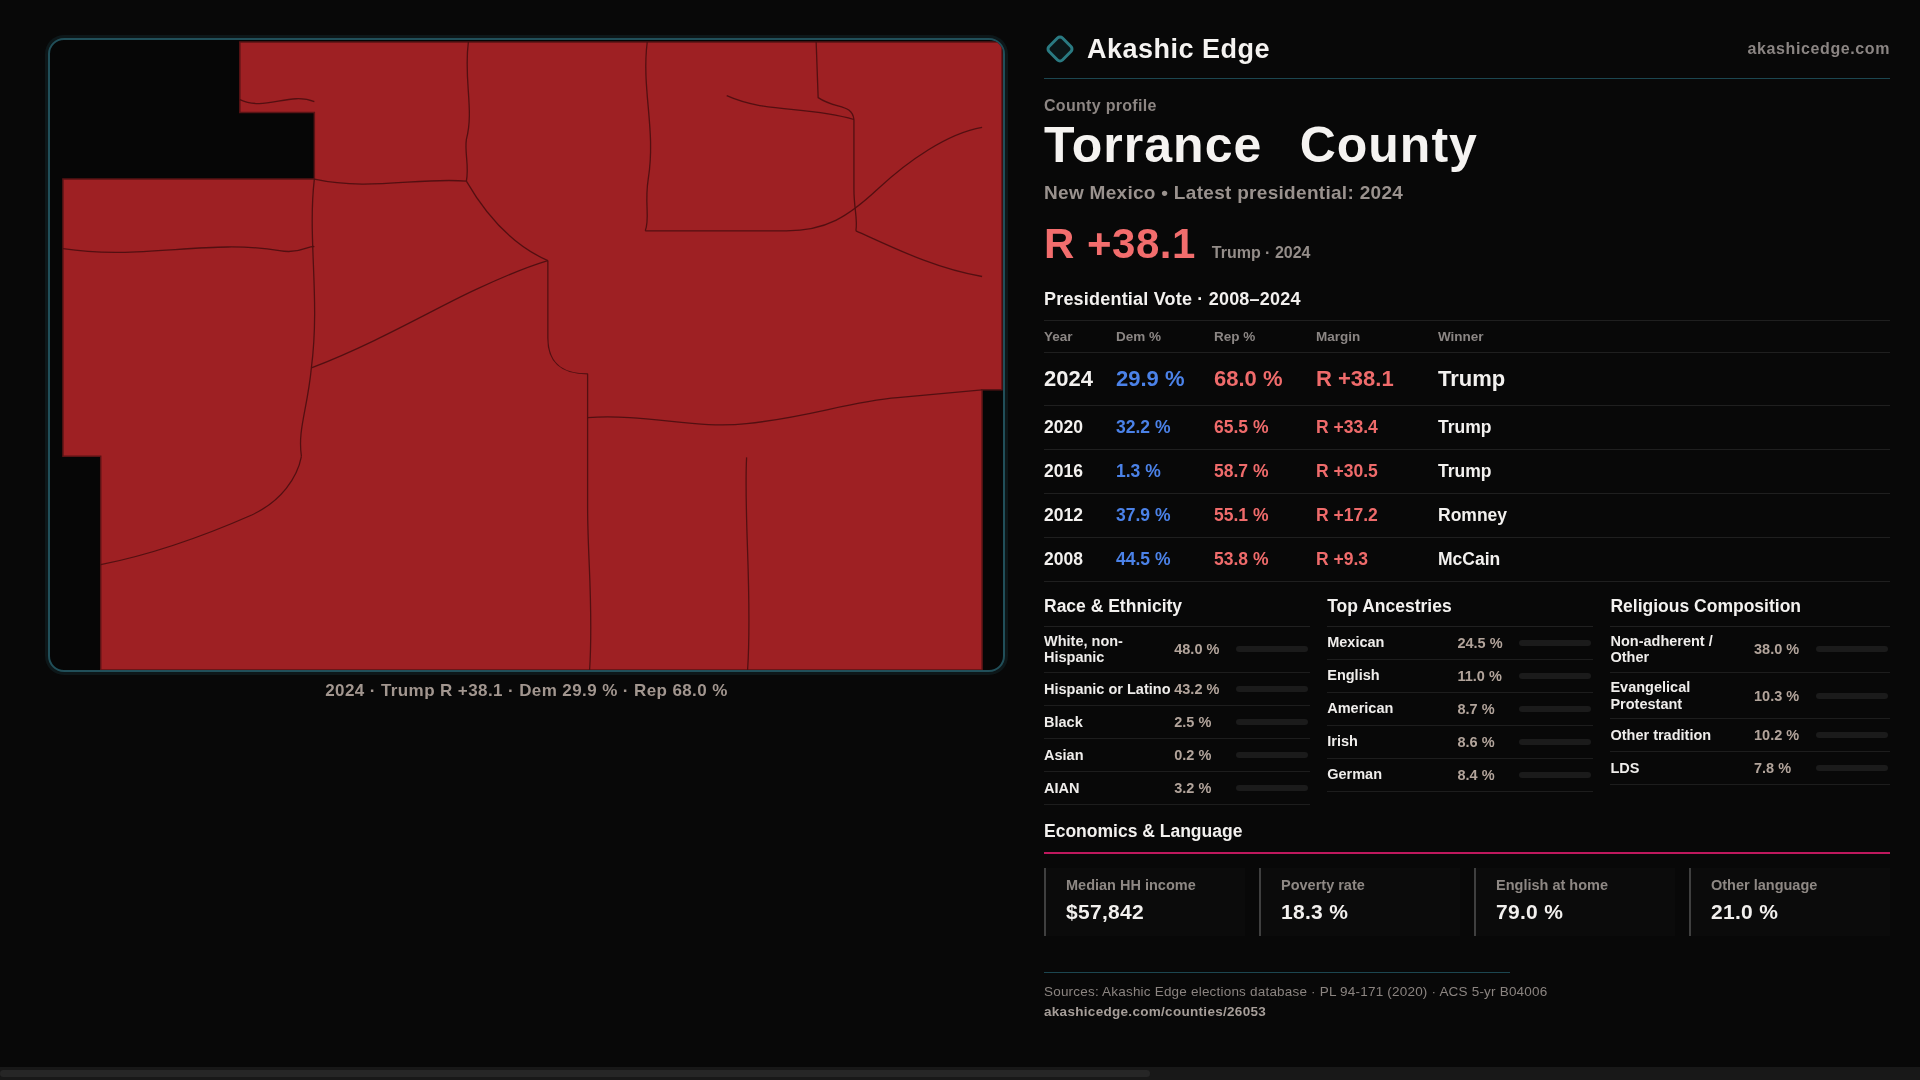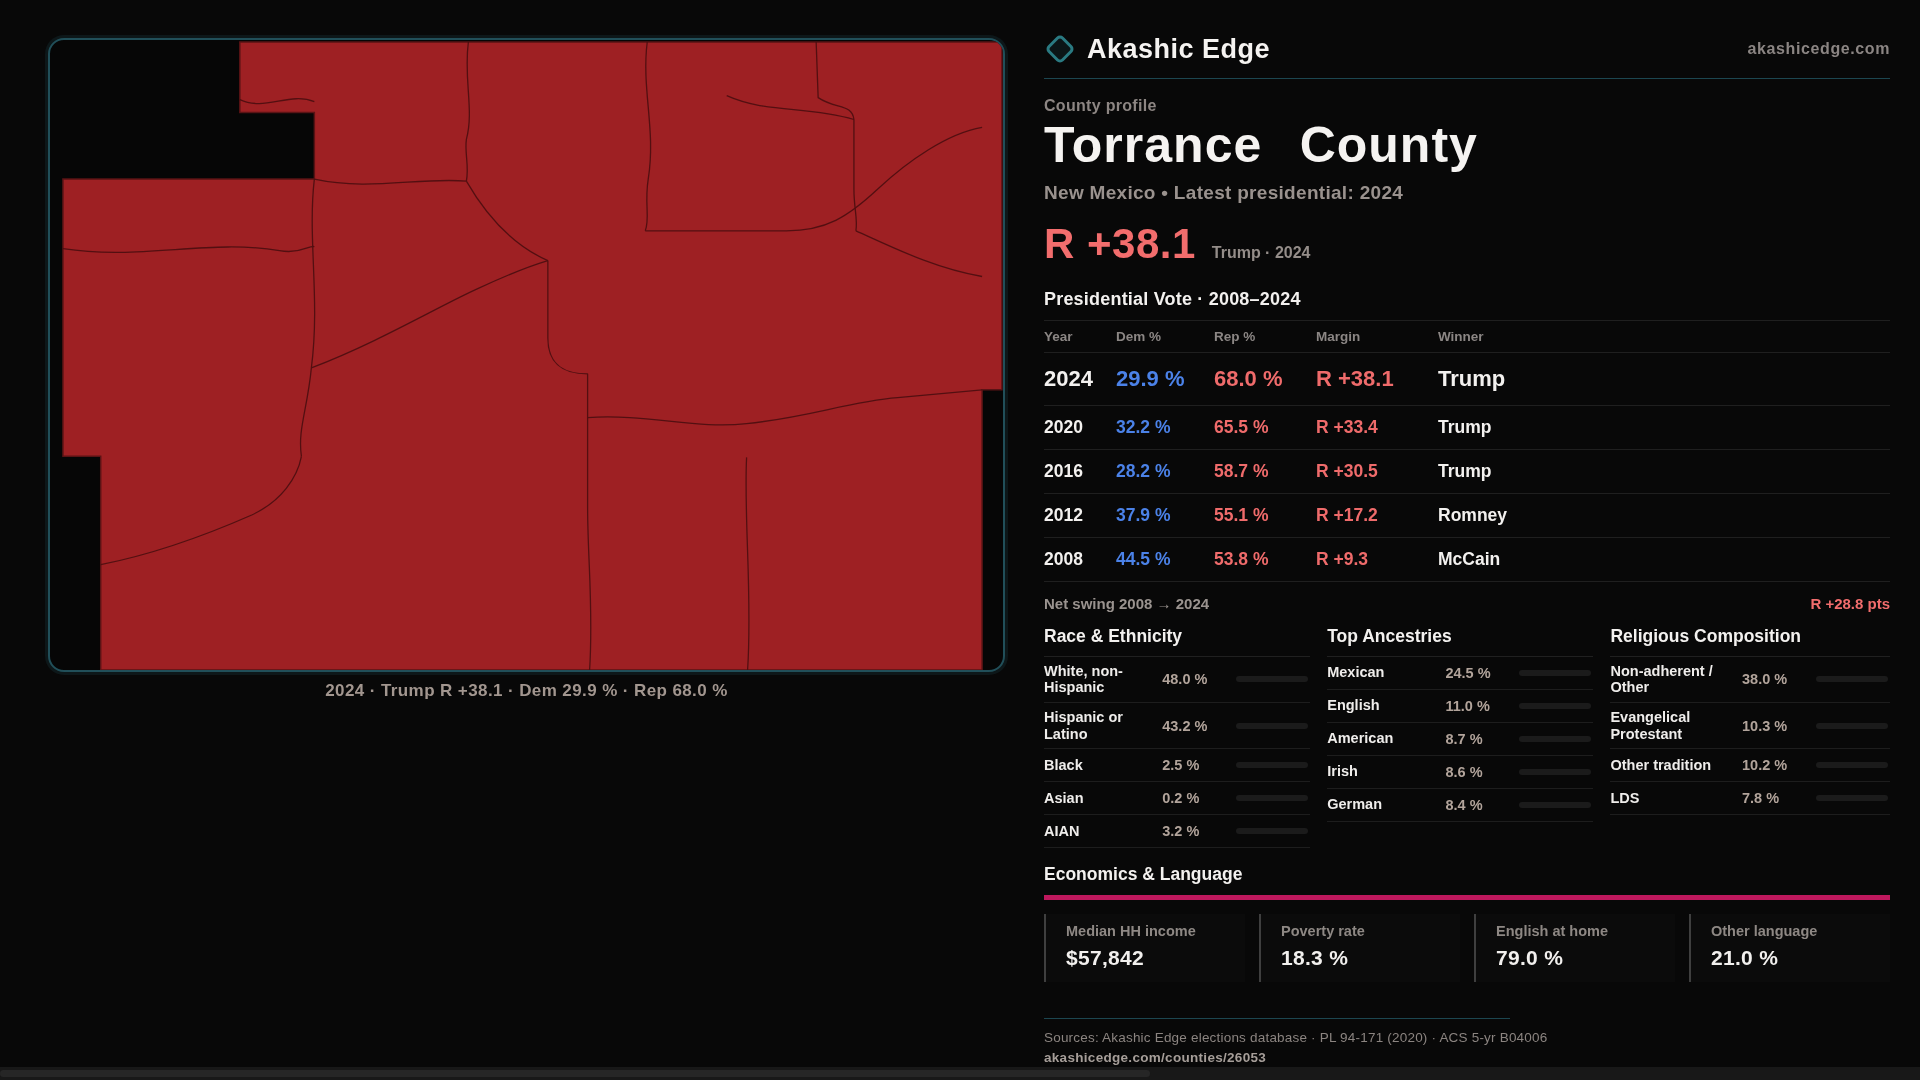--- a/index.html
+++ b/index.html
@@ -42,28 +42,28 @@
   .trow.hist { padding:11px 0; font-size:17.5px; font-weight:700; border-bottom:1px solid #1f1f1f; }
   .c-year { color:#f3f1ef; } .c-dem { color:#4b82e8; } .c-rep { color:#ef6b6b; }
   .c-margin { color:#ef6b6b; } .c-winner { color:#f3f1ef; }
 
   .net-swing { display:flex; justify-content:space-between; padding:13px 0 0; }
   .net-swing-label { color:#9a938f; font-size:15px; font-weight:700; }
   .net-swing-value { color:#f26d6d; font-size:15px; font-weight:700; }
 
   .panels { margin-top:14px; display:grid; grid-template-columns:1fr 1fr 1.05fr; gap:17px; }
   .panel-heading { color:#f3f1ef; font-size:17.5px; font-weight:700; padding-bottom:9px; border-bottom:1px solid #202020; }
-  .prow { display:grid; grid-template-columns:1fr 62px 74px; align-items:center; gap:12px;
+  .prow { display:grid; grid-template-columns:1fr 62px 74px; align-items:center; gap:0;
     padding:6px 0; border-bottom:1px solid #1d1d1d; min-height:33px; }
   .prow-label { color:#efedeb; font-size:14.5px; font-weight:700; line-height:1.15; }
   .prow-value { color:#b2a49b; font-size:14.5px; font-weight:700; }
   .bar-track { width:72px; height:6px; border-radius:3px; background:#1b1b1b; overflow:hidden; position:relative; }
   .bar-fill { height:6px; border-radius:3px; min-width:4px; }
 
-  .econ-heading { margin-top:16px; color:#f3f1ef; font-size:17.5px; font-weight:700; padding-bottom:10px; border-bottom:5px solid #be185d; }
+  .econ-heading { margin-top:16px; color:#f3f1ef; font-size:17.5px; font-weight:700; padding-bottom:10px; border-bottom:2px solid #be185d; }
   .stat-cards { margin-top:14px; display:grid; grid-template-columns:repeat(4,1fr); gap:14px; }
   .stat-card { border-left:2px solid #3f3f3f; background:rgba(255,255,255,.015); padding:9px 0 12px 20px; }
   .stat-label { color:#8e8884; font-size:14.5px; font-weight:700; }
   .stat-value { margin-top:7px; color:#f2f0ee; font-size:21px; font-weight:700; letter-spacing:.3px; }
 
   .footer { margin-top:36px; }
   .footer-divider { width:466px; border-bottom:1px solid #1c4650; }
   .sources { margin-top:11px; color:#8b8480; font-size:13.5px; font-weight:400; letter-spacing:.2px; }
   .permalink { margin-top:5px; color:#a69e99; font-size:13.5px; font-weight:700; letter-spacing:.3px; }
 
@@ -137,43 +137,39 @@
       </div>
       <div class="trow hist">
         <span class="c-year">2020</span>
         <span class="c-dem">32.2 %</span>
         <span class="c-rep">65.5 %</span>
         <span class="c-margin">R +33.4</span>
         <span class="c-winner">Trump</span>
       </div>
       <div class="trow hist">
         <span class="c-year">2016</span>
-        <span class="c-dem">28.2 %</span>
+        <span class="c-dem">1.3 %</span>
         <span class="c-rep">58.7 %</span>
         <span class="c-margin">R +30.5</span>
         <span class="c-winner">Trump</span>
       </div>
       <div class="trow hist">
         <span class="c-year">2012</span>
         <span class="c-dem">37.9 %</span>
         <span class="c-rep">55.1 %</span>
         <span class="c-margin">R +17.2</span>
         <span class="c-winner">Romney</span>
       </div>
       <div class="trow hist">
         <span class="c-year">2008</span>
         <span class="c-dem">44.5 %</span>
         <span class="c-rep">53.8 %</span>
         <span class="c-margin">R +9.3</span>
         <span class="c-winner">McCain</span>
       </div>
-      <div class="net-swing">
-        <span class="net-swing-label">Net swing 2008 → 2024</span>
-        <span class="net-swing-value">R +28.8 pts</span>
-      </div>
     </div>
 
     <div class="panels">
 
       <div>
         <div class="panel-heading">Race &amp; Ethnicity</div>
         <div class="prow">
           <span class="prow-label">White, non-Hispanic</span>
           <span class="prow-value">48.0 %</span>
           <span class="bar-track"><span class="bar-fill" style="width: 48%; background: rgb(159, 182, 201);"></span></span>

